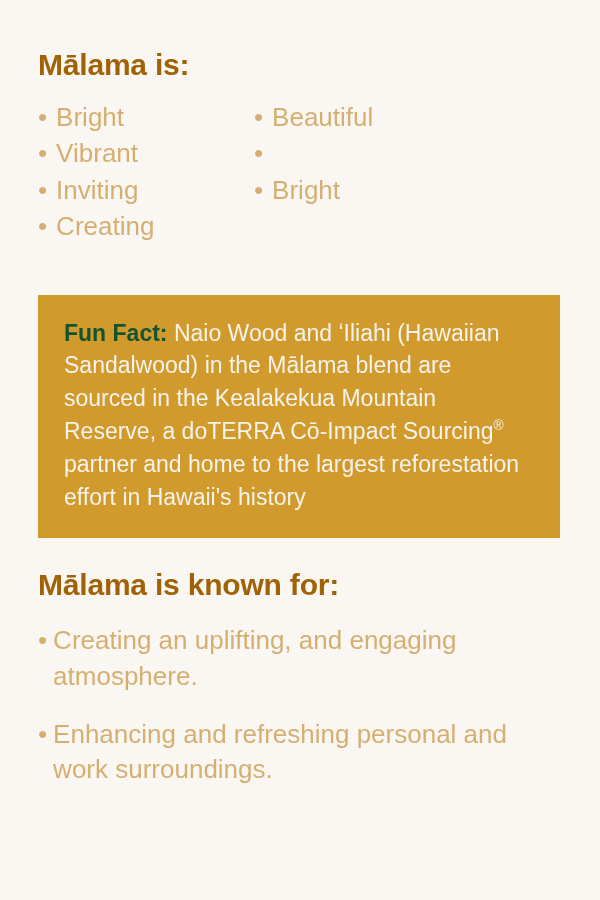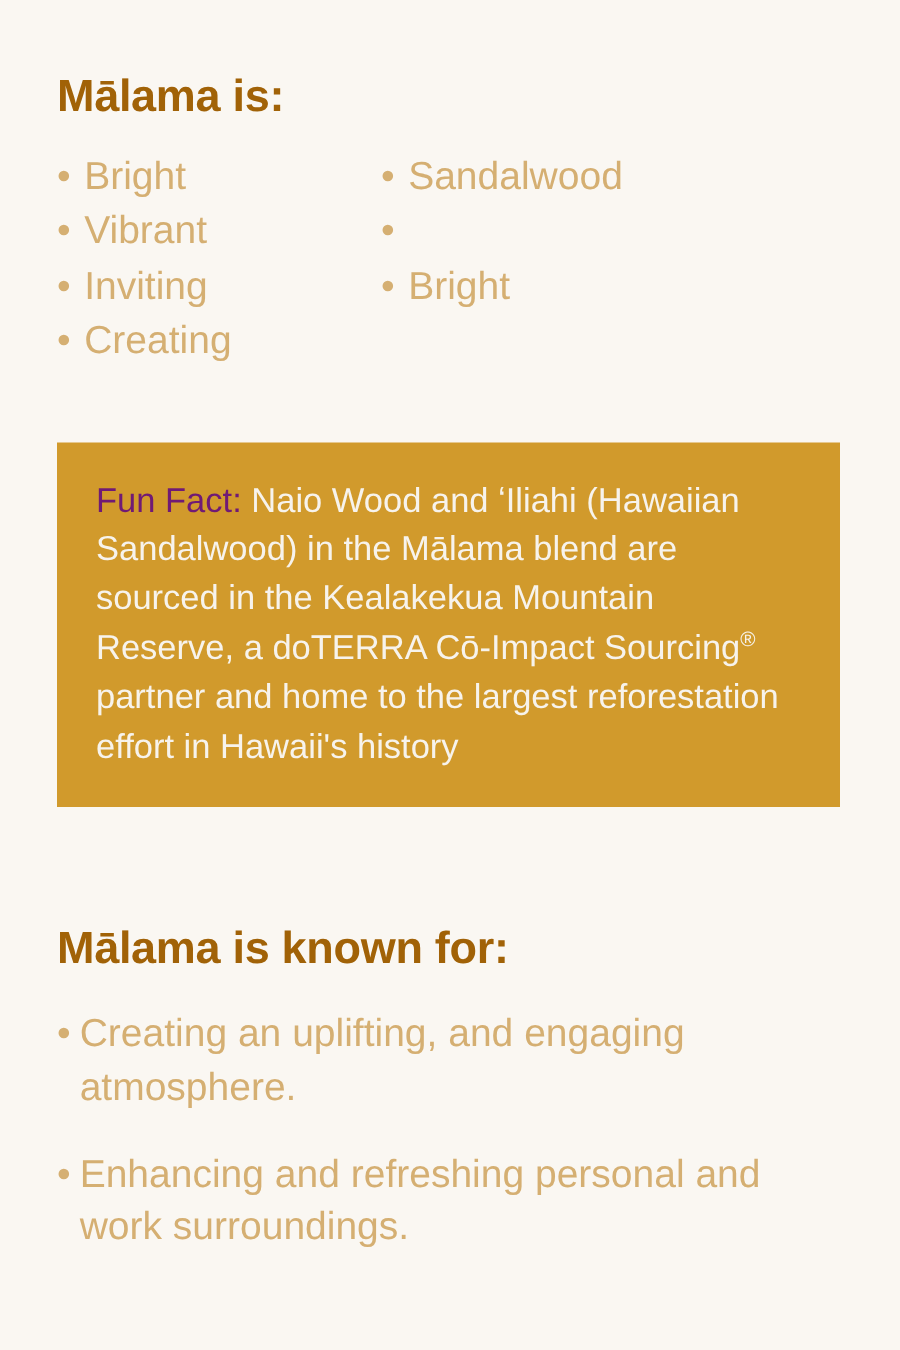--- a/index.html
+++ b/index.html
@@ -63,22 +63,22 @@
     padding: 22px 26px 24px 26px;
     box-sizing: border-box;
     width: 522px;
   }
   .fact-text {
     color: #f7f3ec;
     font-size: 23px;
     line-height: 1.43;
   }
   .fact-label {
-    font-weight: normal;
-    color: #701a75;
+    font-weight: bold;
+    color: #14532d;
   }
   .fact-text sup {
     font-size: 0.6em;
     vertical-align: super;
     line-height: 0;
   }
 
   
   .known-list { margin-top: 22px; }
   .known-item {
@@ -91,21 +91,21 @@
   }
   .known-bullet {
     color: #d5af72;
     font-size: 26px;
     line-height: 1.38;
     margin-right: 6px;
     flex: 0 0 auto;
   }
   .known-text { flex: 1 1 auto; }
 
-  #heading-2-wrap { margin-top: 78px; }
+  #heading-2-wrap { margin-top: 30px; }
 </style>
 </head>
 <body>
 
 <div class="page">
 
   <div class="heading" id="heading-1">Mālama is:</div>
 
   <div class="two-col">
 
@@ -124,21 +124,21 @@
       </div>
       <div class="attr-item">
         <span class="attr-bullet">•</span>
         <span>Creating</span>
       </div>
     </div>
 
     <div class="col col-right">
       <div class="attr-item">
         <span class="attr-bullet">•</span>
-        <span>Sandalwood</span>
+        <span>Beautiful</span>
       </div>
       <div class="attr-item">
         <span class="attr-bullet">•</span>
       </div>
       <div class="attr-item">
         <span class="attr-bullet">•</span>
         <span>Bright</span>
       </div>
     </div>
 

